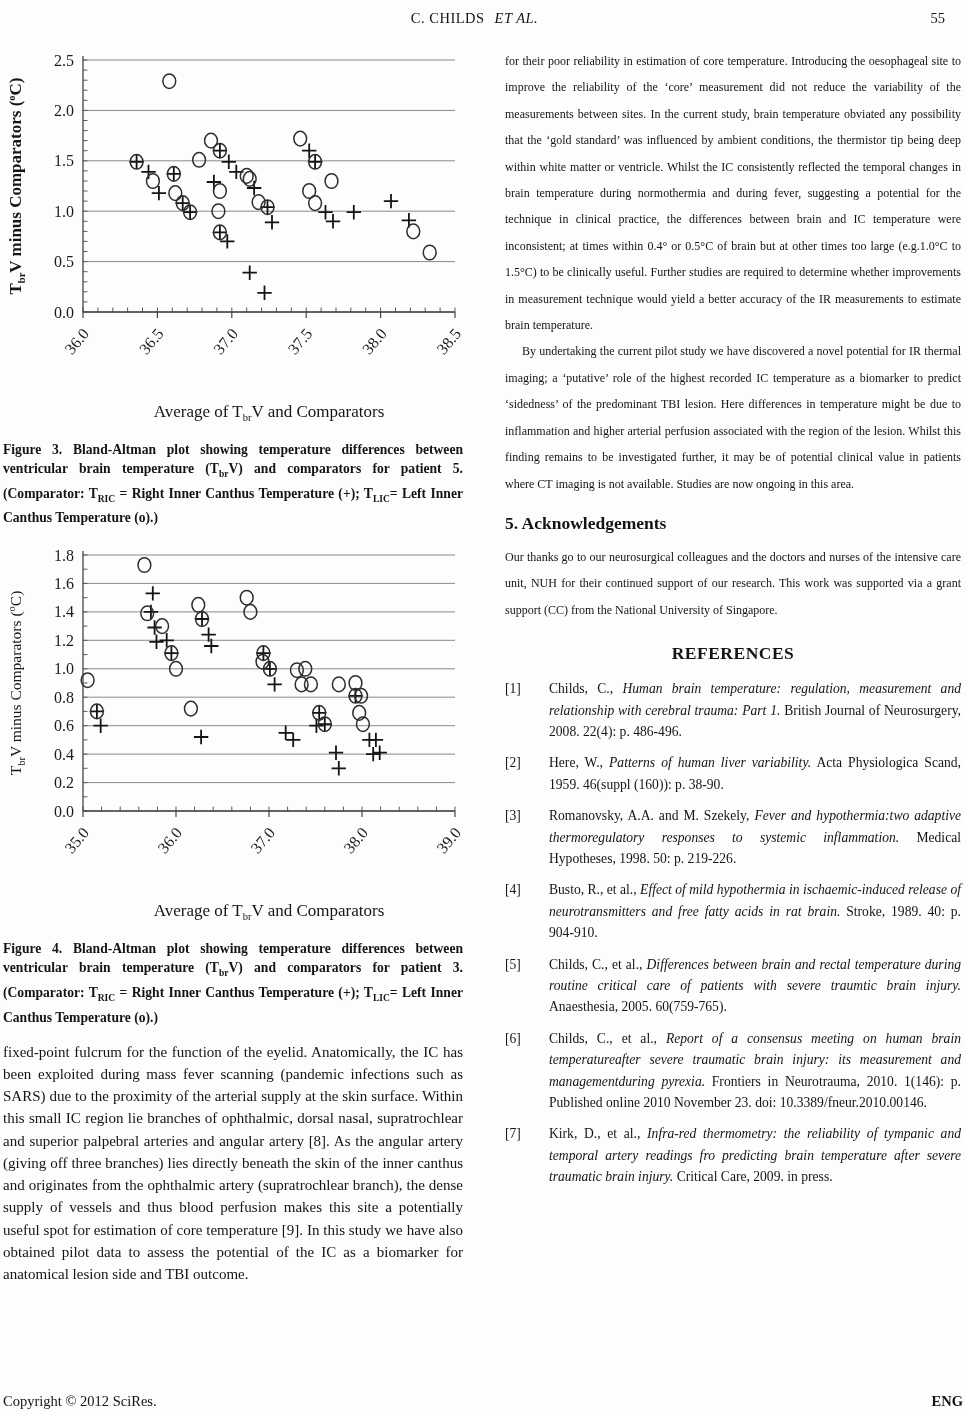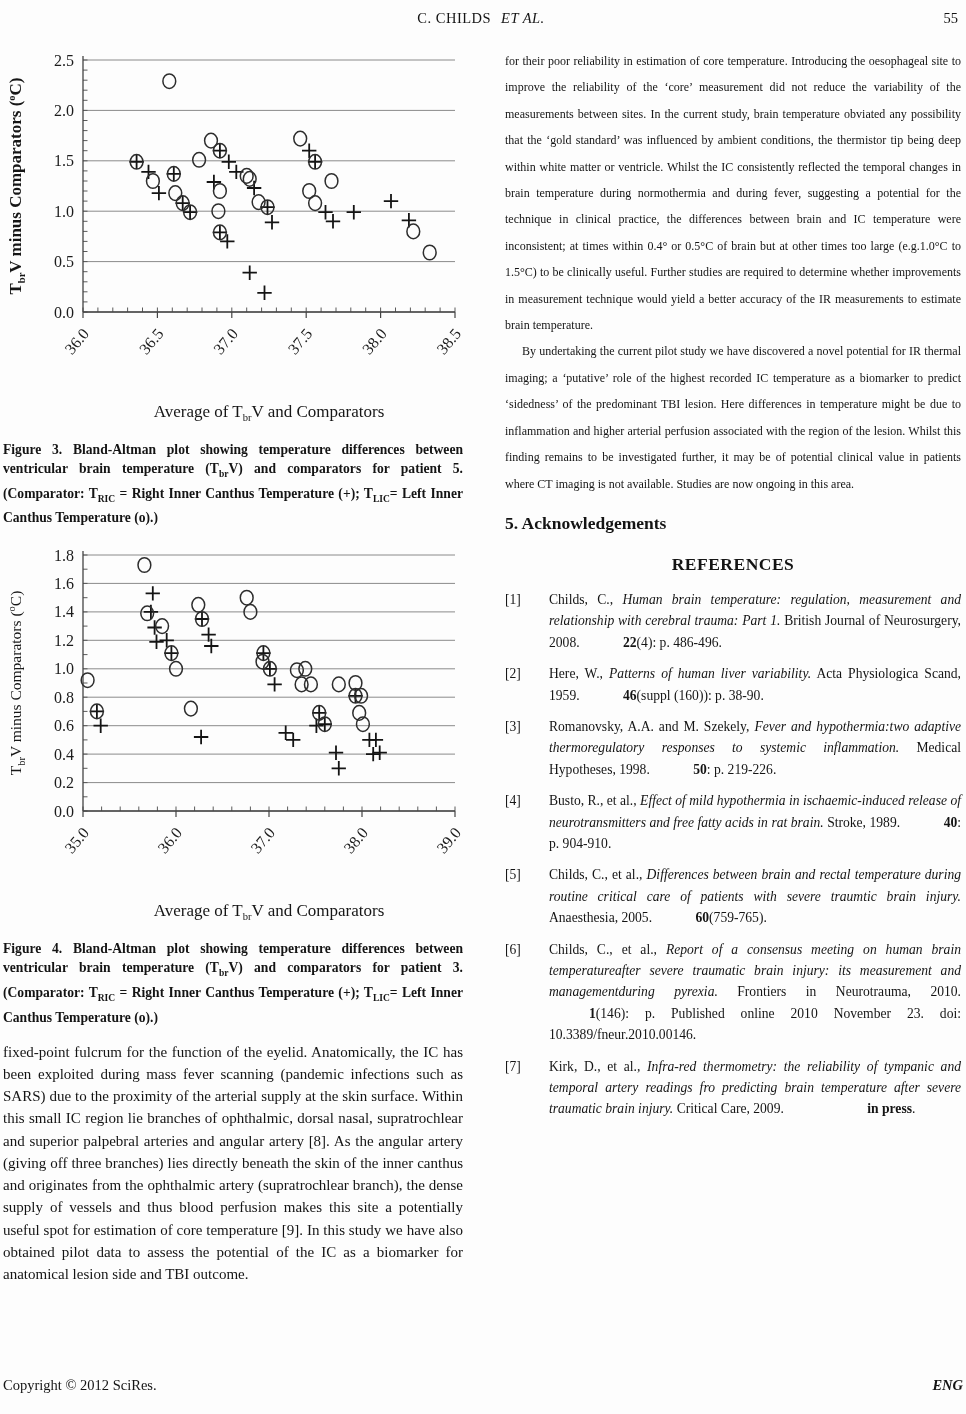--- a/index.html
+++ b/index.html
@@ -1,18 +1,18 @@
 <!DOCTYPE html>
 <html><head>
 <meta charset="utf-8">
 <style>
   html,body{margin:0;padding:0;}
   body{width:966px;height:1414px;background:#fdfdfd;color:#141414;
        font-family:"Liberation Serif",serif;position:relative;overflow:hidden;}
-  .page{position:absolute;inset:0;padding:10px 7px 0 3px;box-sizing:border-box;}
+  .page{position:absolute;inset:0;padding:10px 20px 0 3px;box-sizing:border-box;}
   .header{position:relative;height:24px;font-size:14.5px;}
   .header-center{position:absolute;left:50%;transform:translateX(-50%);white-space:nowrap;letter-spacing:.5px;}
   .etal{font-style:italic;margin-left:10px;}
   .page-number{position:absolute;right:1px;top:0;}
   .columns{display:flex;gap:42px;margin-top:14px;}
   .col-left{width:460px;flex:none;}
   .col-right{width:456px;flex:none;}
   svg.chart{display:block;}
   svg text{font-family:"Liberation Serif",serif;}
   .fig-caption{font-weight:bold;font-size:13.6px;line-height:19px;text-align:justify;margin:8px 0 0 0;}
@@ -22,23 +22,23 @@
   .left-body p{margin:0;font-size:15px;line-height:22.2px;text-align:justify;}
   .right-body p{margin:0;font-size:12px;line-height:26.4px;text-align:justify;}
   .indent{text-indent:17px;}
   .ack-heading{font-size:17.5px;font-weight:bold;margin:16px 0 10px 0;}
   .ack-text{margin:0;font-size:16px;line-height:26.4px;text-align:justify;}
   .references-heading{text-align:center;font-size:17.5px;font-weight:bold;margin:20px 0 14px 0;letter-spacing:.5px;}
   .ref-item{display:flex;font-size:13.6px;line-height:21.4px;margin-bottom:10px;}
   .ref-label{width:30px;flex:none;}
   .ref-text{flex:1;text-align:justify;padding-left:14px;}
   .ref-title{font-style:italic;}
-  .ref-vol,.ref-bold{font-weight:bold;margin-left:40px;}
-  .footer{position:absolute;left:3px;right:3px;bottom:20px;display:flex;justify-content:space-between;font-size:14.5px;}
-  .journal-code{font-weight:bold;font-style:italic;}
+  .ref-vol,.ref-bold{font-weight:normal;}
+  .footer{position:absolute;left:3px;right:3px;bottom:4px;display:flex;justify-content:space-between;font-size:14.5px;}
+  .journal-code{font-weight:bold;}
 </style>
 </head>
 <body>
 
 <div class="page">
 
   <div class="header">
     <div class="header-center">
       <span>C. CHILDS</span><span class="etal">ET AL.</span>
     </div>
@@ -326,20 +326,21 @@
       </div>
 
     </div>
 
     <div class="col-right right-body">
 
       <p>for their poor reliability in estimation of core temperature. Introducing the oesophageal site to improve the reliability of the ‘core’ measurement did not reduce the variability of the measurements between sites. In the current study, brain temperature obviated any possibility that the ‘gold standard’ was influenced by ambient conditions, the thermistor tip being deep within white matter or ventricle. Whilst the IC consistently reflected the temporal changes in brain temperature during normothermia and during fever, suggesting a potential for the technique in clinical practice, the differences between brain and IC temperature were inconsistent; at times within 0.4° or 0.5°C of brain but at other times too large (e.g.1.0°C to 1.5°C)  to be clinically useful. Further studies are required to determine whether improvements in measurement technique would yield a better accuracy of the IR measurements to estimate brain temperature.</p>
       <p class="indent">By undertaking the current pilot study we have discovered a novel potential for IR thermal imaging; a ‘putative’ role of the highest recorded IC temperature as a biomarker to predict ‘sidedness’ of the predominant TBI lesion. Here differences in temperature might be due to inflammation and higher arterial perfusion associated with the region of the lesion. Whilst this finding remains to be investigated further, it may be of potential clinical value in patients where CT imaging is not available. Studies are now ongoing in this area.</p>
 
       <h2 class="ack-heading">5. Acknowledgements</h2>
+      <p class="ack-text">Our thanks go to our neurosurgical colleagues and the doctors and nurses of the intensive care unit, NUH for their continued support of our research. This work was supported via a grant support (CC) from the National University of Singapore.</p>
 
       <h2 class="references-heading">REFERENCES</h2>
 
       <div>
         <div class="ref-item">
           <span class="ref-label">[1]</span>
           <span class="ref-text"><span>Childs, C., </span><span class="ref-title">Human brain temperature: regulation, measurement and relationship with cerebral trauma: Part 1.</span><span> British Journal of Neurosurgery, 2008. </span><span class="ref-vol">22</span><span>(4): p. 486-496.</span><span class="ref-bold"></span><span></span></span>
         </div>
         <div class="ref-item">
           <span class="ref-label">[2]</span>

